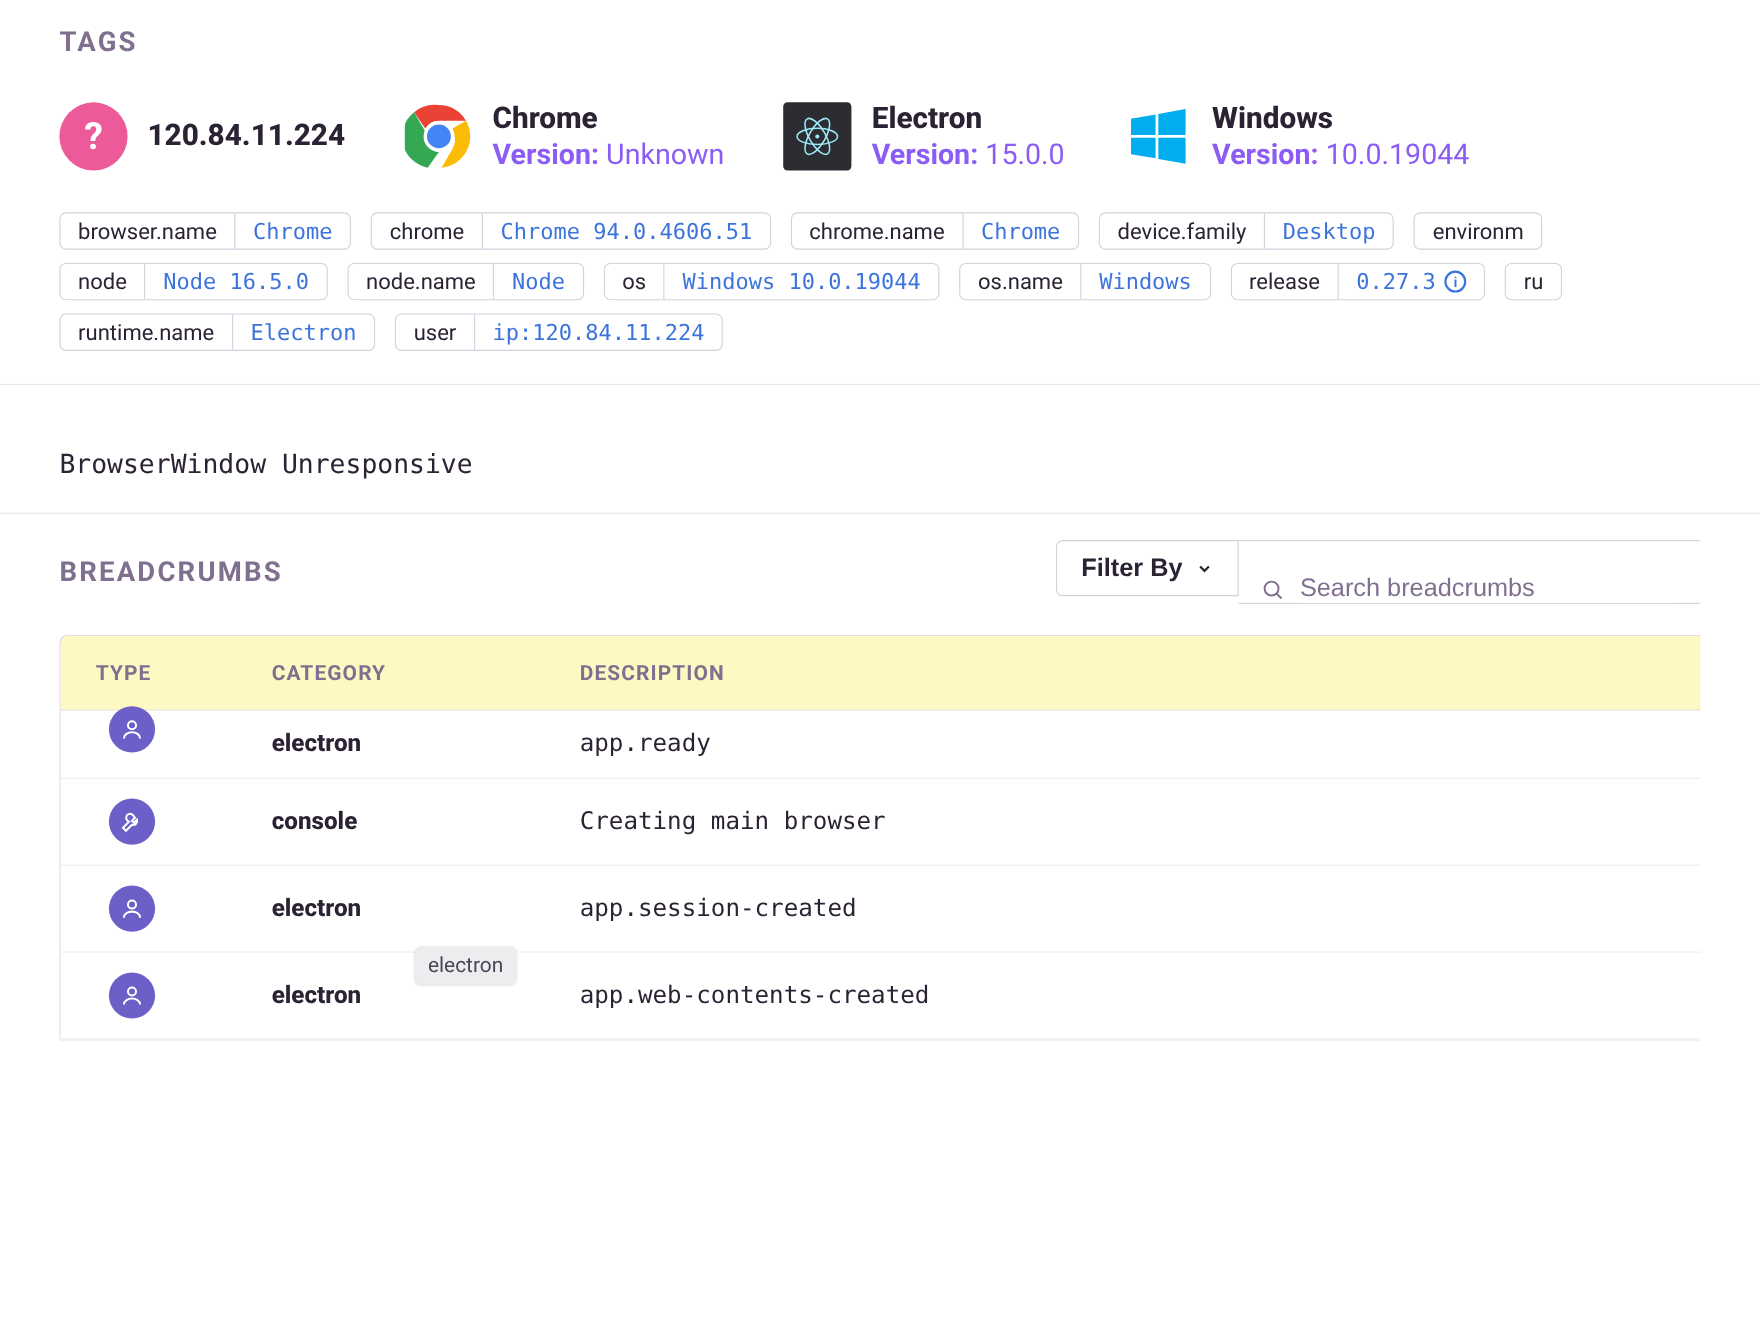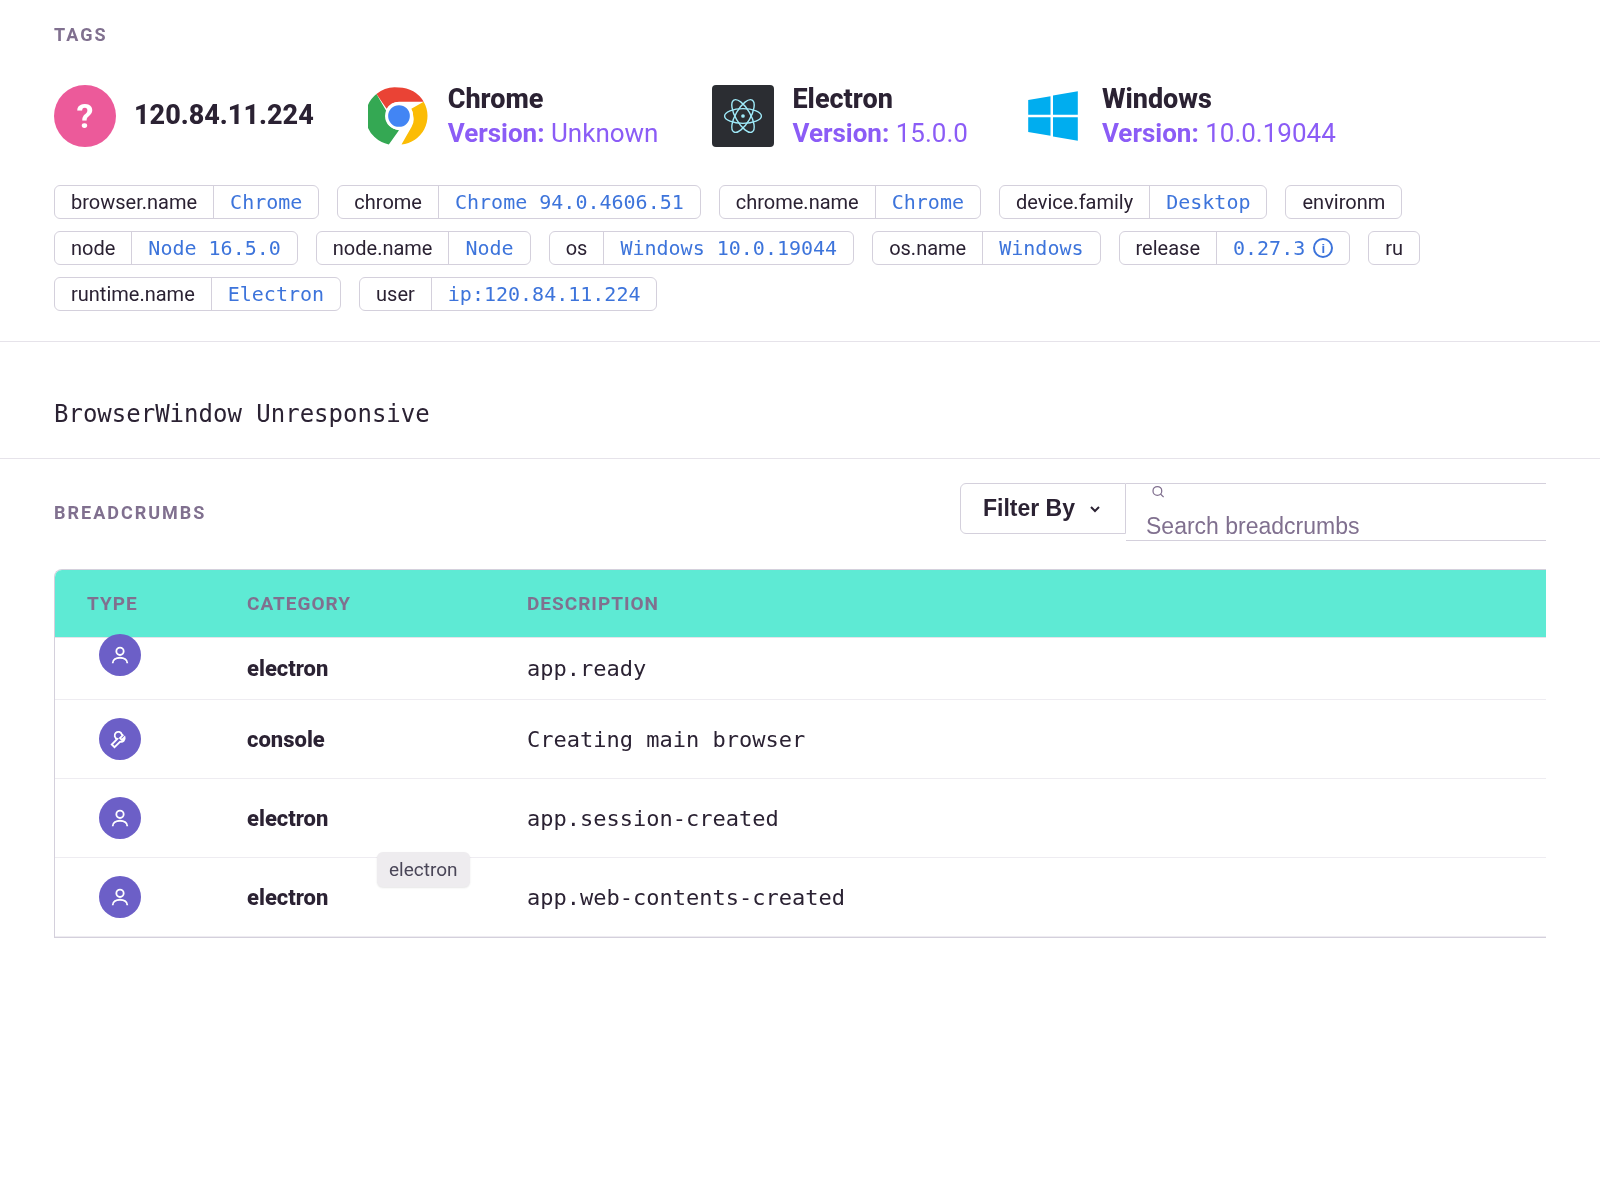--- a/index.html
+++ b/index.html
@@ -5,21 +5,21 @@
   * { box-sizing: border-box; margin: 0; padding: 0; }
   body {
     font-family: -apple-system, BlinkMacSystemFont, "Segoe UI", Roboto, Helvetica, Arial, sans-serif;
     background: #fff;
     color: #2b2233;
     width: 1600px;
   }
   .section { padding: 24px 54px 30px 54px; }
   .section-hr { border-bottom: 1px solid #e6e3ea; }
   .section-title {
-    font-size: 18px;
+    font-size: 25px;
     font-weight: 700;
     letter-spacing: 2px;
     color: #80708f;
   }
   
   .tags-hero { display: flex; gap: 54px; align-items: center; margin-top: 38px; flex-wrap: wrap; }
   .hero-item { display: flex; align-items: center; gap: 18px; }
   .hero-badge {
     width: 62px; height: 62px; border-radius: 50%;
     background: #ec5a9a; color: #fff; display: flex; align-items: center; justify-content: center;
@@ -67,37 +67,37 @@
   .bc-header { display:flex; align-items:center; justify-content:space-between; }
   .bc-controls { display:flex; align-items:stretch; }
   .filter-btn {
     border:1px solid #d4d0dc; border-radius: 6px 0 0 6px;
     padding: 0 22px; height: 51px; display:flex; align-items:center; gap:12px;
     font-size: 23px; font-weight:700; color:#2b2233; background:#fff;
   }
   .chevron-down { width:16px; height:16px; }
   .search-wrap {
     border-top:1px solid #d4d0dc; border-bottom:1px solid #d4d0dc;
-    display:flex; align-items:flex-start; gap:14px; padding: 0 20px; height:58px; min-width: 420px; flex-direction: column;
+    display:flex; align-items:flex-end; gap:14px; padding: 0 20px; height:58px; min-width: 420px;
   }
   .search-wrap input {
     border:none; outline:none; font-size:23px; color:#2b2233; width:100%;
   }
   .search-wrap input::placeholder { color:#80708f; }
   .search-icon { width:24px; height:24px; stroke:#80708f; }
 
   
   .bc-table {
     margin-top: 28px;
     border:1px solid #d4d0dc; border-right:none;
     border-radius: 8px 0 0 0; overflow:hidden;
   }
   .bc-thead {
     display:grid; grid-template-columns: 160px 280px 1fr;
-    background:#5eead4; border-bottom:1px solid #e6e3ea;
+    background:#fef9c3; border-bottom:1px solid #e6e3ea;
     padding: 22px 0 22px 32px;
     font-size:19px; font-weight:700; letter-spacing:1px; color:#80708f;
   }
   .bc-row {
     display:grid; grid-template-columns: 160px 280px 1fr;
     align-items:center;
     border-bottom:1px solid #eeecf1;
     padding: 18px 0 18px 32px;
     position: relative;
   }

